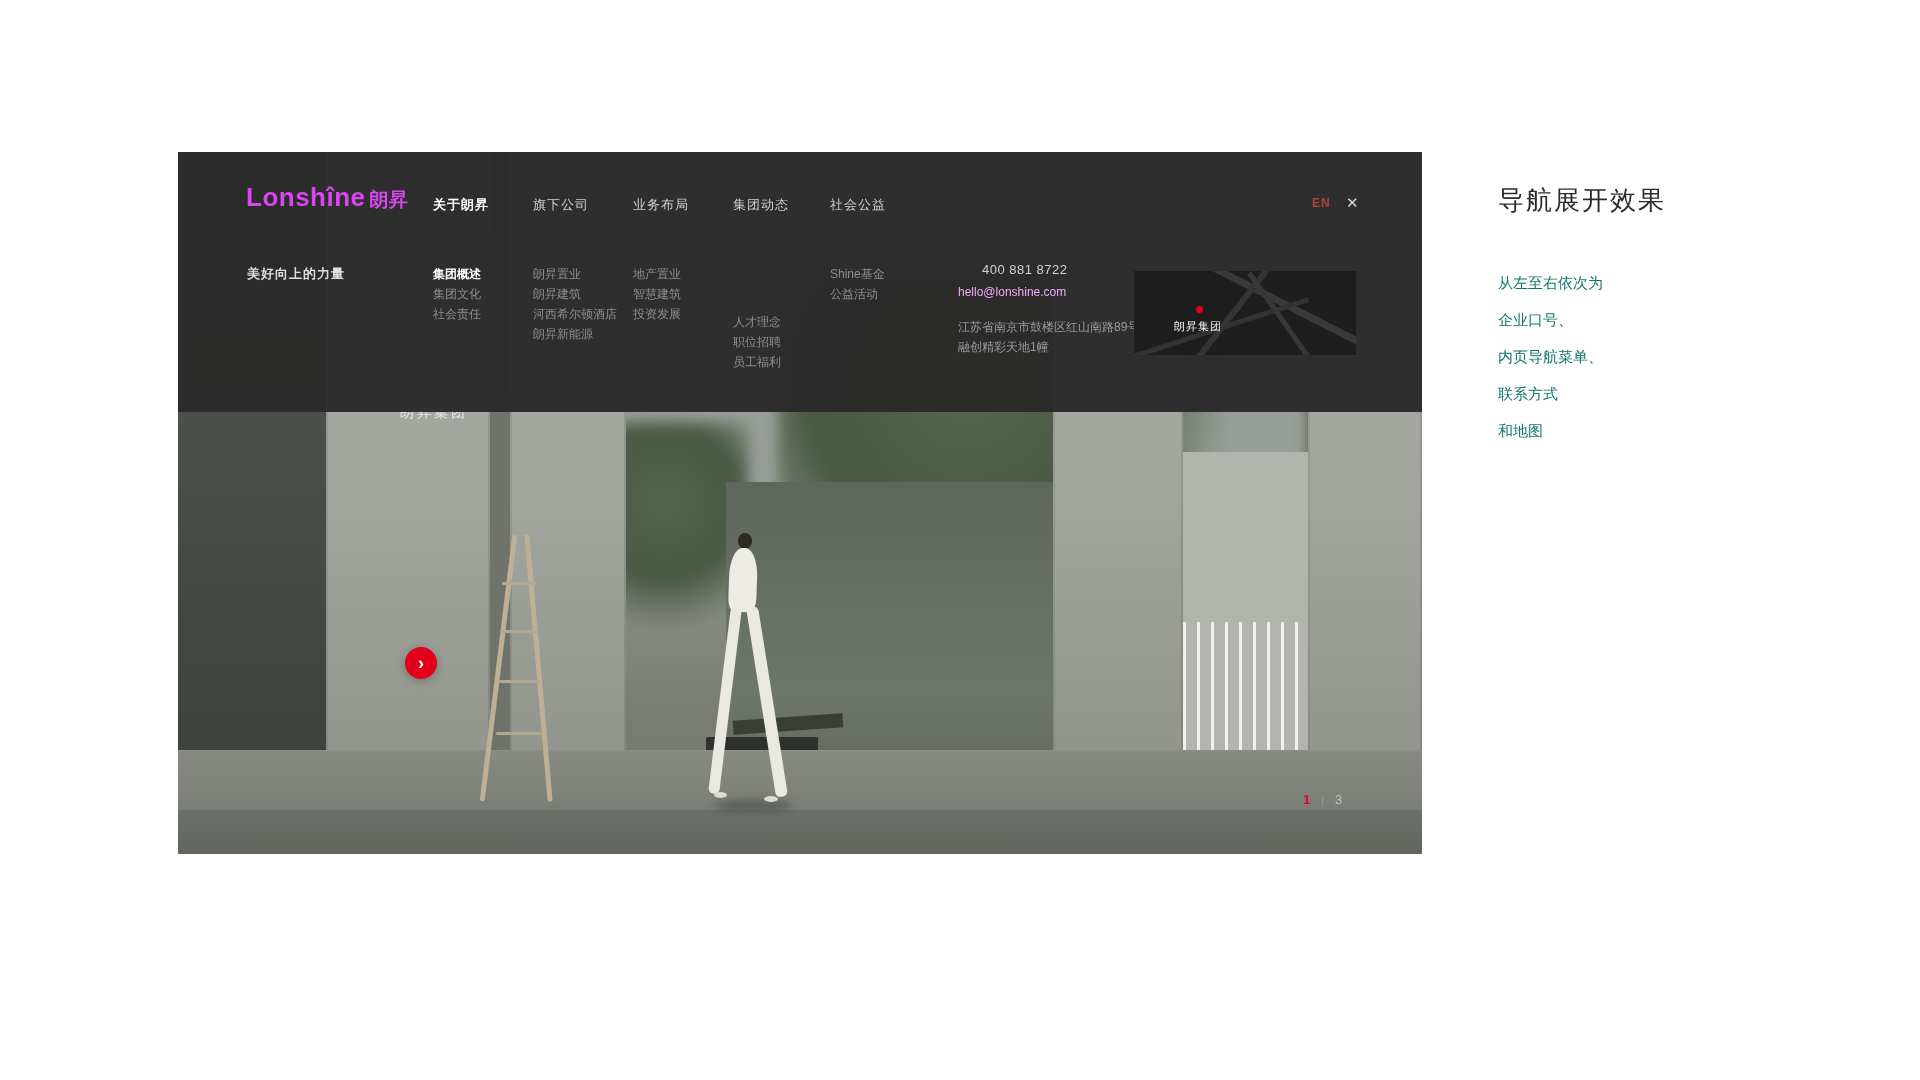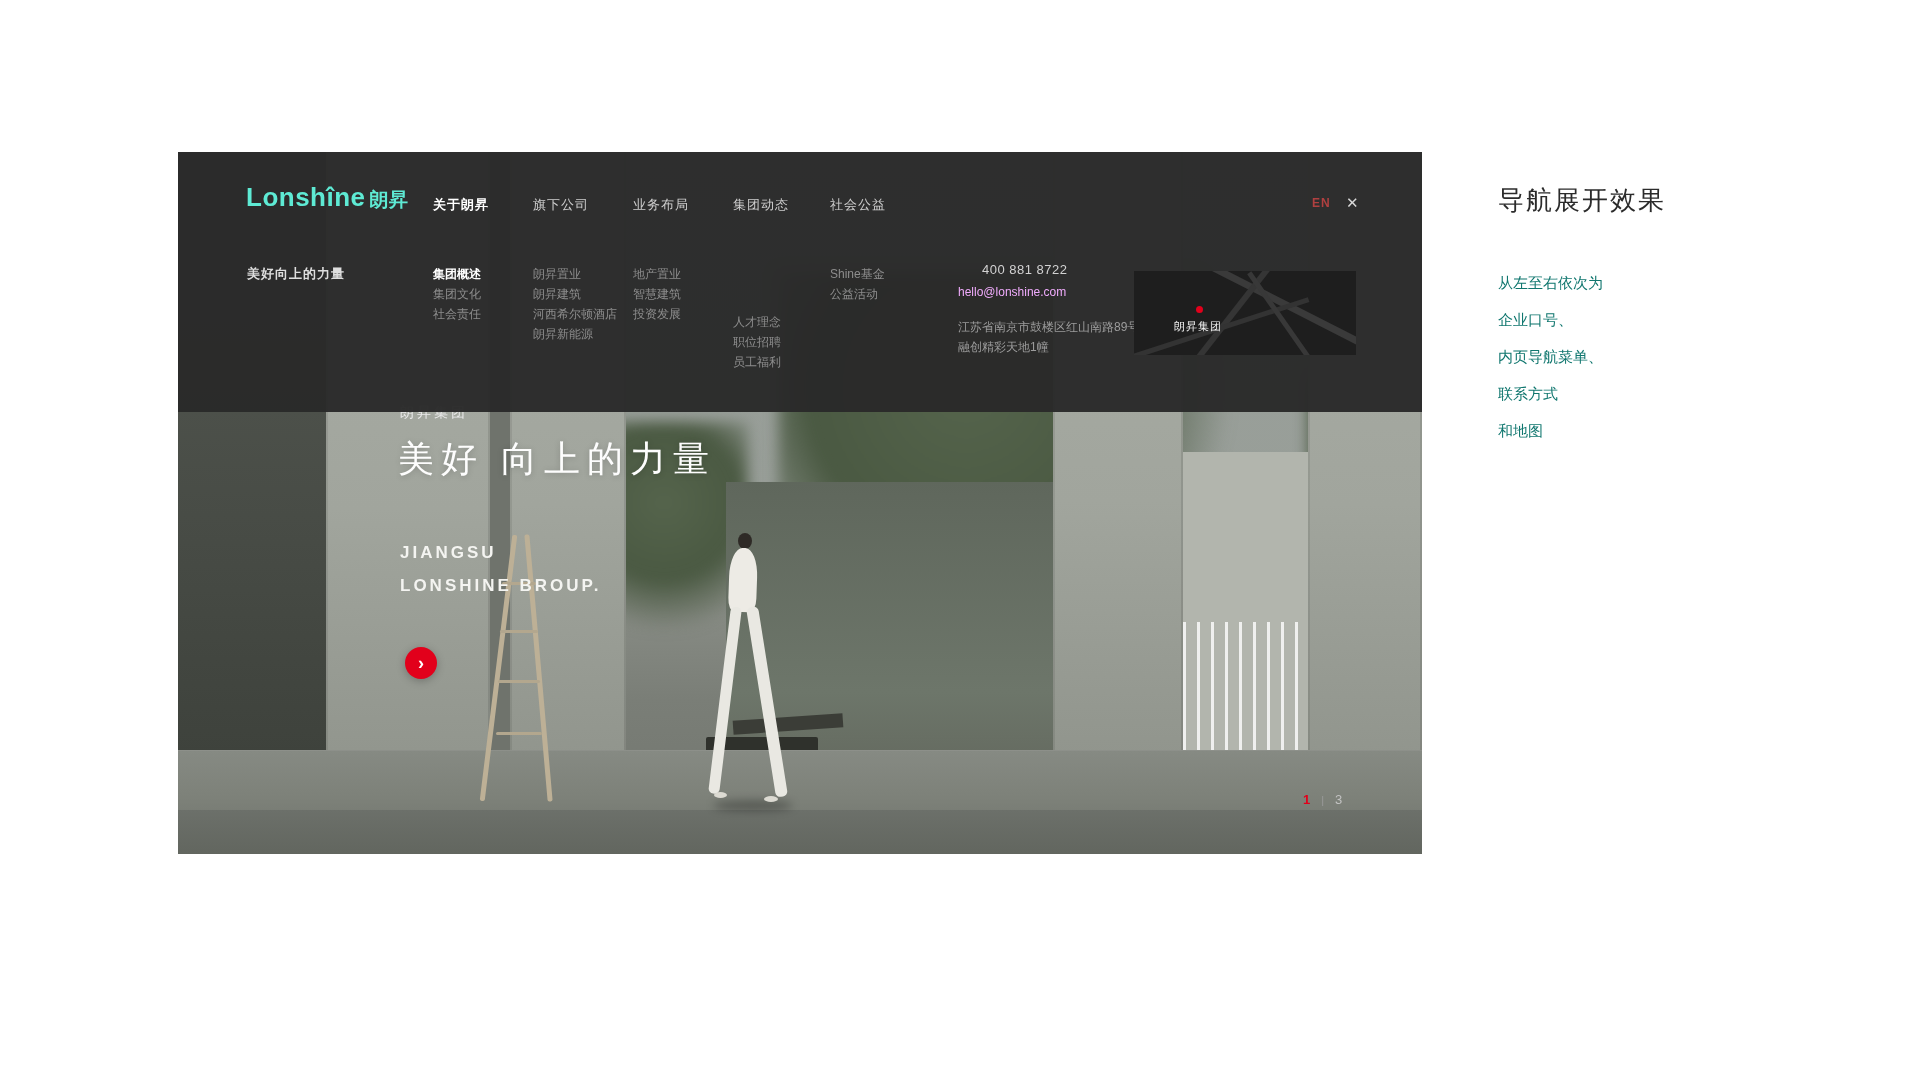--- a/index.html
+++ b/index.html
@@ -46,21 +46,21 @@
   .cta{width:32px;height:32px;border-radius:50%;display:flex;align-items:center;justify-content:center;
        color:#fff;font-size:18px;font-weight:700;cursor:pointer;box-shadow:0 2px 8px rgba(0,0,0,.25);}
   .pagination{display:flex;align-items:center;gap:10px;font-size:13px;letter-spacing:1px;}
   .pag-cur{font-weight:700;}
   .pag-sep{color:#9a9a9a;font-size:11px;}
   .pag-total{color:#c2c2c2;}
 
   
   .navpanel{position:absolute;left:0;top:0;width:1244px;height:260px;
             background:rgba(41,41,41,.965);z-index:5;}
-  .logo{color:#5eead4;font-weight:700;letter-spacing:.5px;cursor:pointer;white-space:nowrap;}
+  .logo{color:#d946ef;font-weight:700;letter-spacing:.5px;cursor:pointer;white-space:nowrap;}
   .logo .lat{font-size:26px;}
   .logo .cjk{font-size:19px;margin-left:4px;font-weight:600;}
   .navlabel{font-size:13px;color:#cfcfcf;letter-spacing:1px;cursor:pointer;white-space:nowrap;}
   .navlabel.first{color:#ffffff;font-weight:700;}
   .lang{font-size:12px;font-weight:700;letter-spacing:1px;cursor:pointer;}
   .close{font-size:15px;color:#d8d8d8;cursor:pointer;}
   .slogan{font-size:13px;color:#dedede;font-weight:600;letter-spacing:1px;white-space:nowrap;}
   .menucol{font-size:12px;line-height:20px;color:#8d8d8d;}
   .menu-item{cursor:pointer;white-space:nowrap;}
   .menu-item.active{color:#ffffff;font-weight:700;}
@@ -109,25 +109,20 @@
 
     <div class="abs shadow-ell" style="left:535px;top:648px;width:80px;height:11px;"></div>
     <div class="abs head" style="left:560px;top:381px;width:14px;height:16px;"></div>
     <div class="abs blouse" style="left:551px;top:396px;width:28px;height:64px;transform:rotate(2deg);"></div>
     <div class="abs leg" style="left:568px;top:455px;width:12px;height:192px;transform:rotate(-9deg);"></div>
     <div class="abs leg" style="left:553px;top:455px;width:11px;height:188px;transform:rotate(7deg);"></div>
     <div class="abs shoe" style="left:586px;top:644px;width:14px;height:6px;"></div>
     <div class="abs shoe" style="left:536px;top:640px;width:13px;height:6px;"></div>
 
     <div class="abs kicker" style="left:222px;top:252px;">朗昇集团</div>
-    <div class="abs hero-title" style="left:220px;top:283px;">美好 向上的力量</div>
-    <div class="abs hero-sub" style="left:222px;top:384px;">
-      <div>JIANGSU</div>
-      <div>LONSHINE BROUP.</div>
-    </div>
     <div class="abs cta" style="left:227px;top:495px;background:#e2001b;">
       <span>›</span>
     </div>
     <div class="abs pagination" style="left:1125px;top:640px;">
       <span class="pag-cur" style="color:#e2001b;">1</span>
       <span class="pag-sep">|</span>
       <span class="pag-total">3</span>
     </div>
   </div>
 

